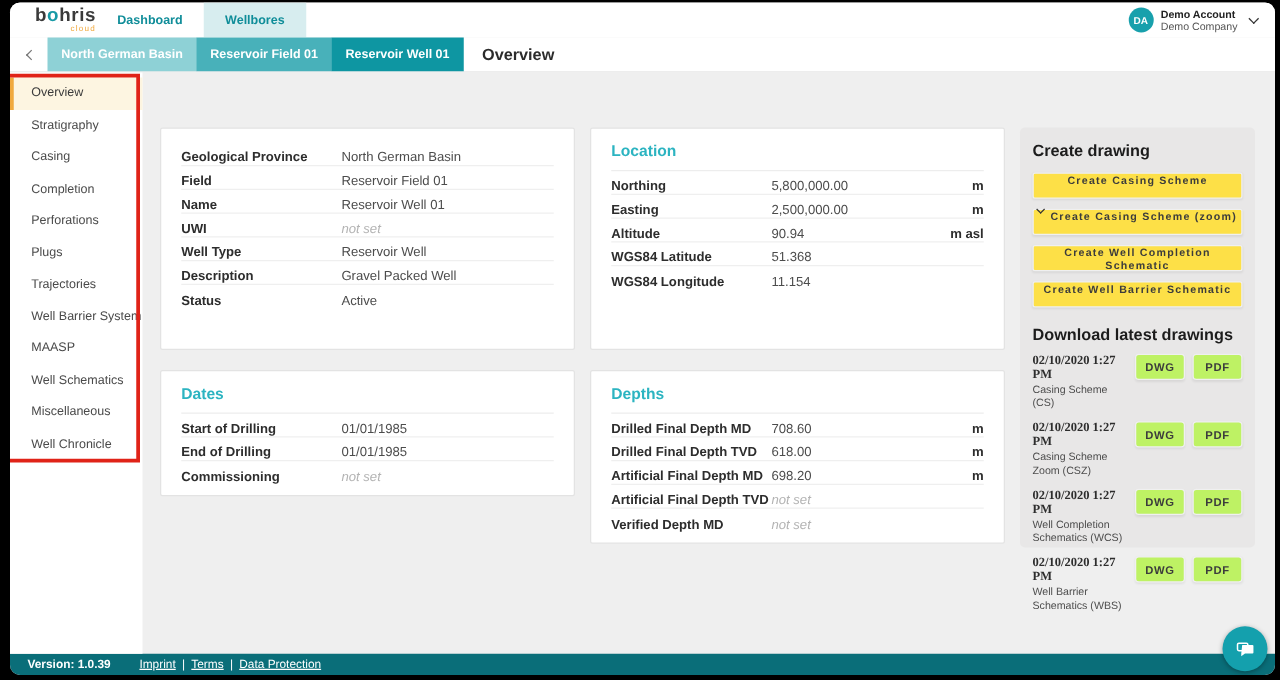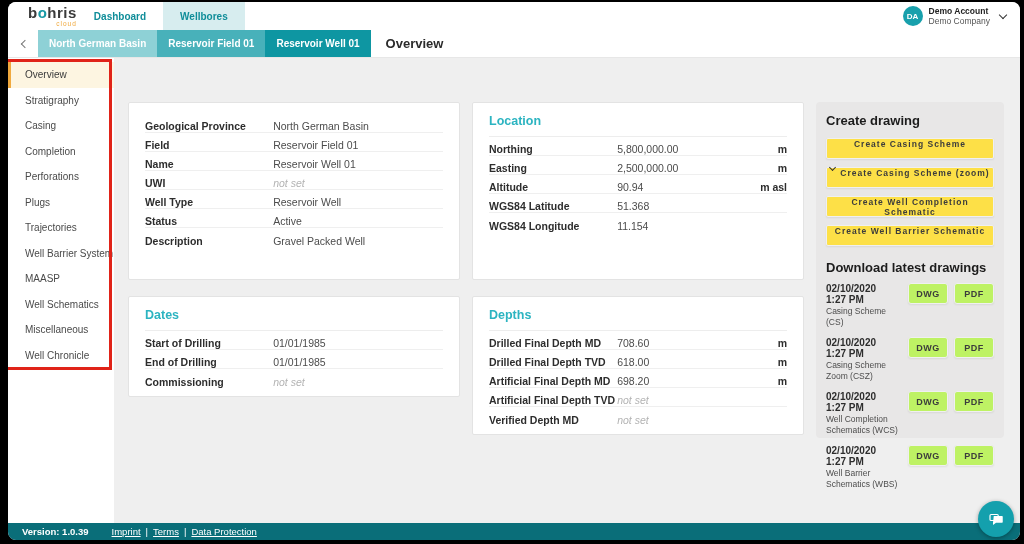--- a/index.html
+++ b/index.html
@@ -54,21 +54,21 @@
   .unit { font-size:10.5px; font-weight:bold; color:#2d2d2d; margin-left:auto; }
 
   
   .panel { width:188px; flex-shrink:0; background:#e8e7e7; border-radius:4px; padding:11px 10px 14px; height:336px; }
   .panel-title { font-size:13px; font-weight:bold; color:#1c1c1c; margin-bottom:10px; }
   .panel-title.dl { margin-top:14px; margin-bottom:8px; }
   .pbtn { width:100%; height:21px; background:#fde047; border:1px solid #f0f0f0; border-radius:2px; box-shadow:0 1px 2px rgba(0,0,0,0.07); font-family:"Liberation Sans",sans-serif; font-size:8.5px; font-weight:bold; letter-spacing:1px; color:#3c3c3c; margin-bottom:8px; cursor:pointer; display:flex; justify-content:center; gap:5px; }
   .pbtn .chev { width:5px; height:5px; border-width:1.4px; transform:rotate(45deg); margin-top:-3px; }
   .dl-item { display:flex; align-items:flex-start; margin-bottom:9px; }
   .dl-meta { flex:1; min-width:0; padding-right:4px; }
-  .dl-time { font-size:10px; font-weight:bold; color:#2d2d2d; }
+  .dl-time { font-size:10px; font-weight:bold; color:#2d2d2d;font-family:Liberation Serif, serif; }
   .dl-name { font-size:8.5px; color:#4d4d4d; margin-top:1px; line-height:1.3; }
   .dl-btn { width:40px; height:21px; background:#bef264; border:1px solid #f0f0f0; border-radius:3px; box-shadow:0 1px 2px rgba(0,0,0,0.07); font-family:"Liberation Sans",sans-serif; font-size:9px; font-weight:bold; letter-spacing:0.5px; color:#3c3c3c; cursor:pointer; margin-left:6px; flex-shrink:0; }
 
   
   footer { height:17px; background:#0a6e79; display:flex; align-items:center; padding-left:14px; gap:5px; flex-shrink:0; font-size:9.5px; color:#fff; }
   footer a { color:#fff; text-decoration:underline; cursor:pointer; }
   footer .ver { margin-right:18px;font-weight:bold; }
 
   .fab { position:absolute; right:6px; bottom:3px; width:36px; height:36px; border-radius:50%; background:#14a0ad; box-shadow:0 1px 4px rgba(0,0,0,0.35); display:flex; align-items:center; justify-content:center; cursor:pointer; }
 </style>
@@ -141,26 +141,26 @@
             </div>
           <div class="row">
               <span class="lbl">UWI</span>
               <span class="val empty">not set</span>
             </div>
           <div class="row">
               <span class="lbl">Well Type</span>
               <span class="val">Reservoir Well</span>
             </div>
           <div class="row">
+              <span class="lbl">Description</span>
+              <span class="val">Gravel Packed Well</span>
+            </div>
+          <div class="row">
               <span class="lbl">Status</span>
               <span class="val">Active</span>
-            </div>
-          <div class="row">
-              <span class="lbl">Description</span>
-              <span class="val">Gravel Packed Well</span>
             </div>
         </section>
 
         <section class="card">
           <h3 class="card-title">Dates</h3>
           <div class="row">
               <span class="lbl">Start of Drilling</span>
               <span class="val">01/01/1985</span>
             </div>
           <div class="row">

